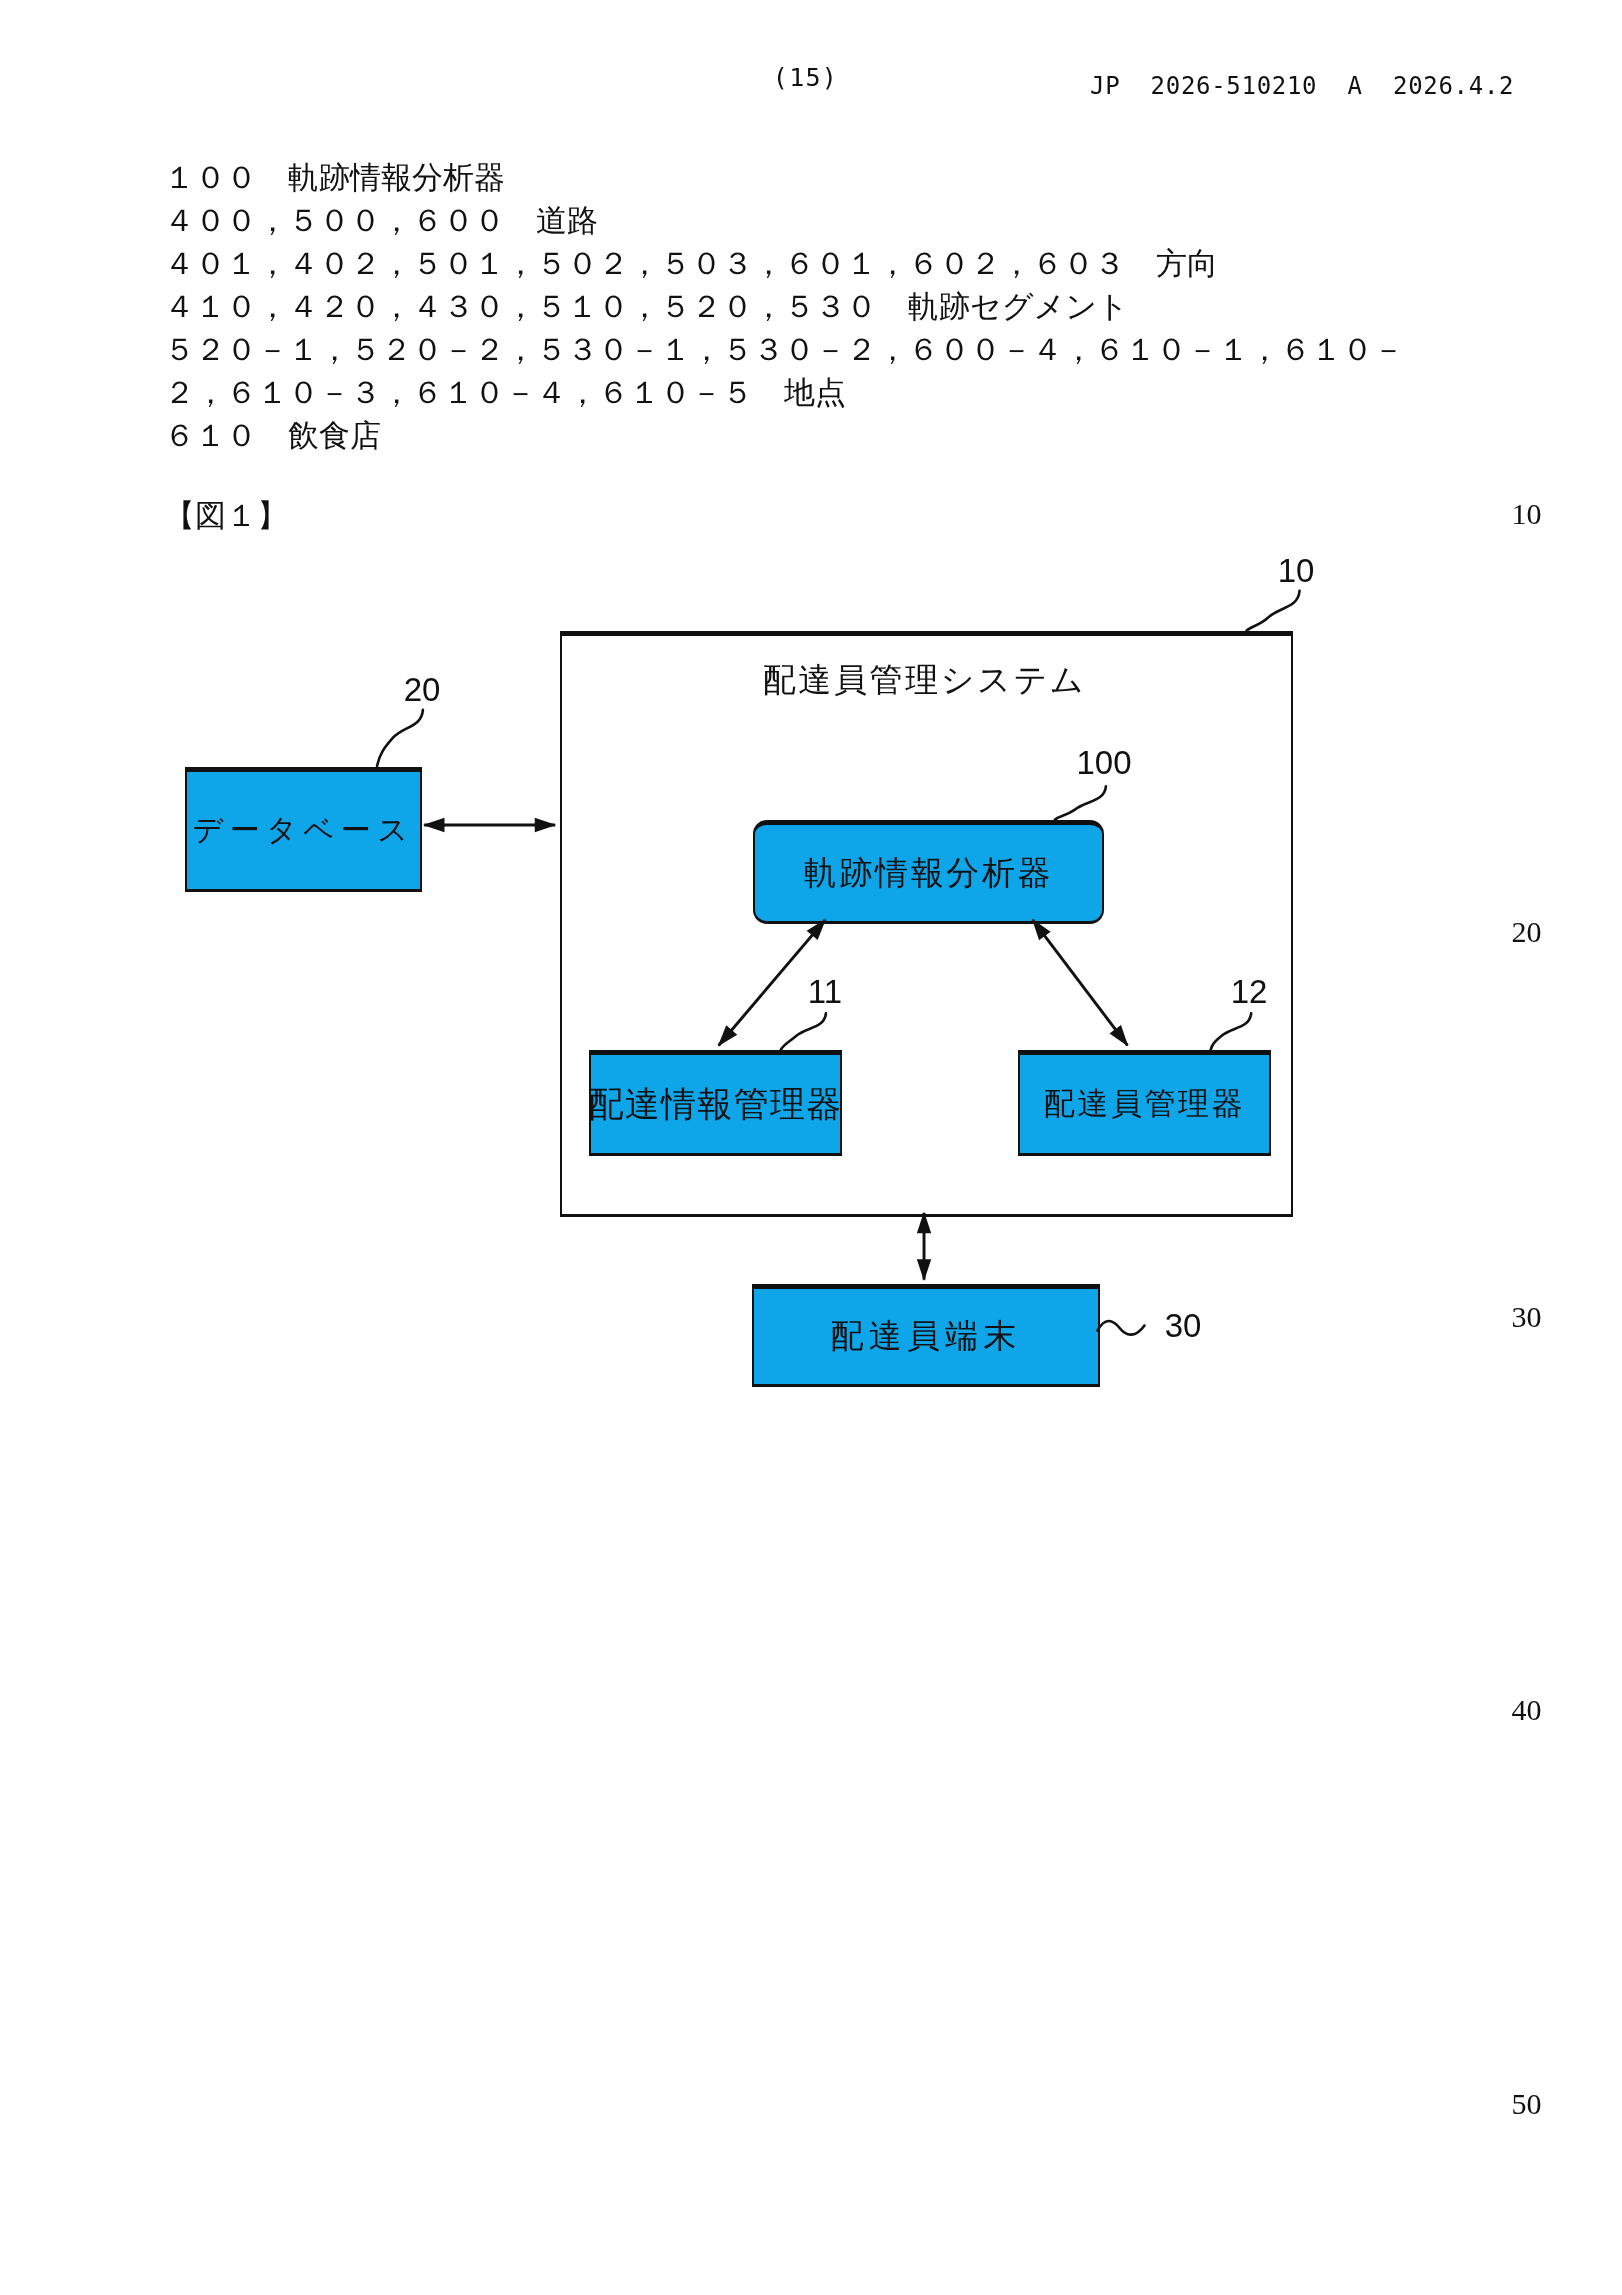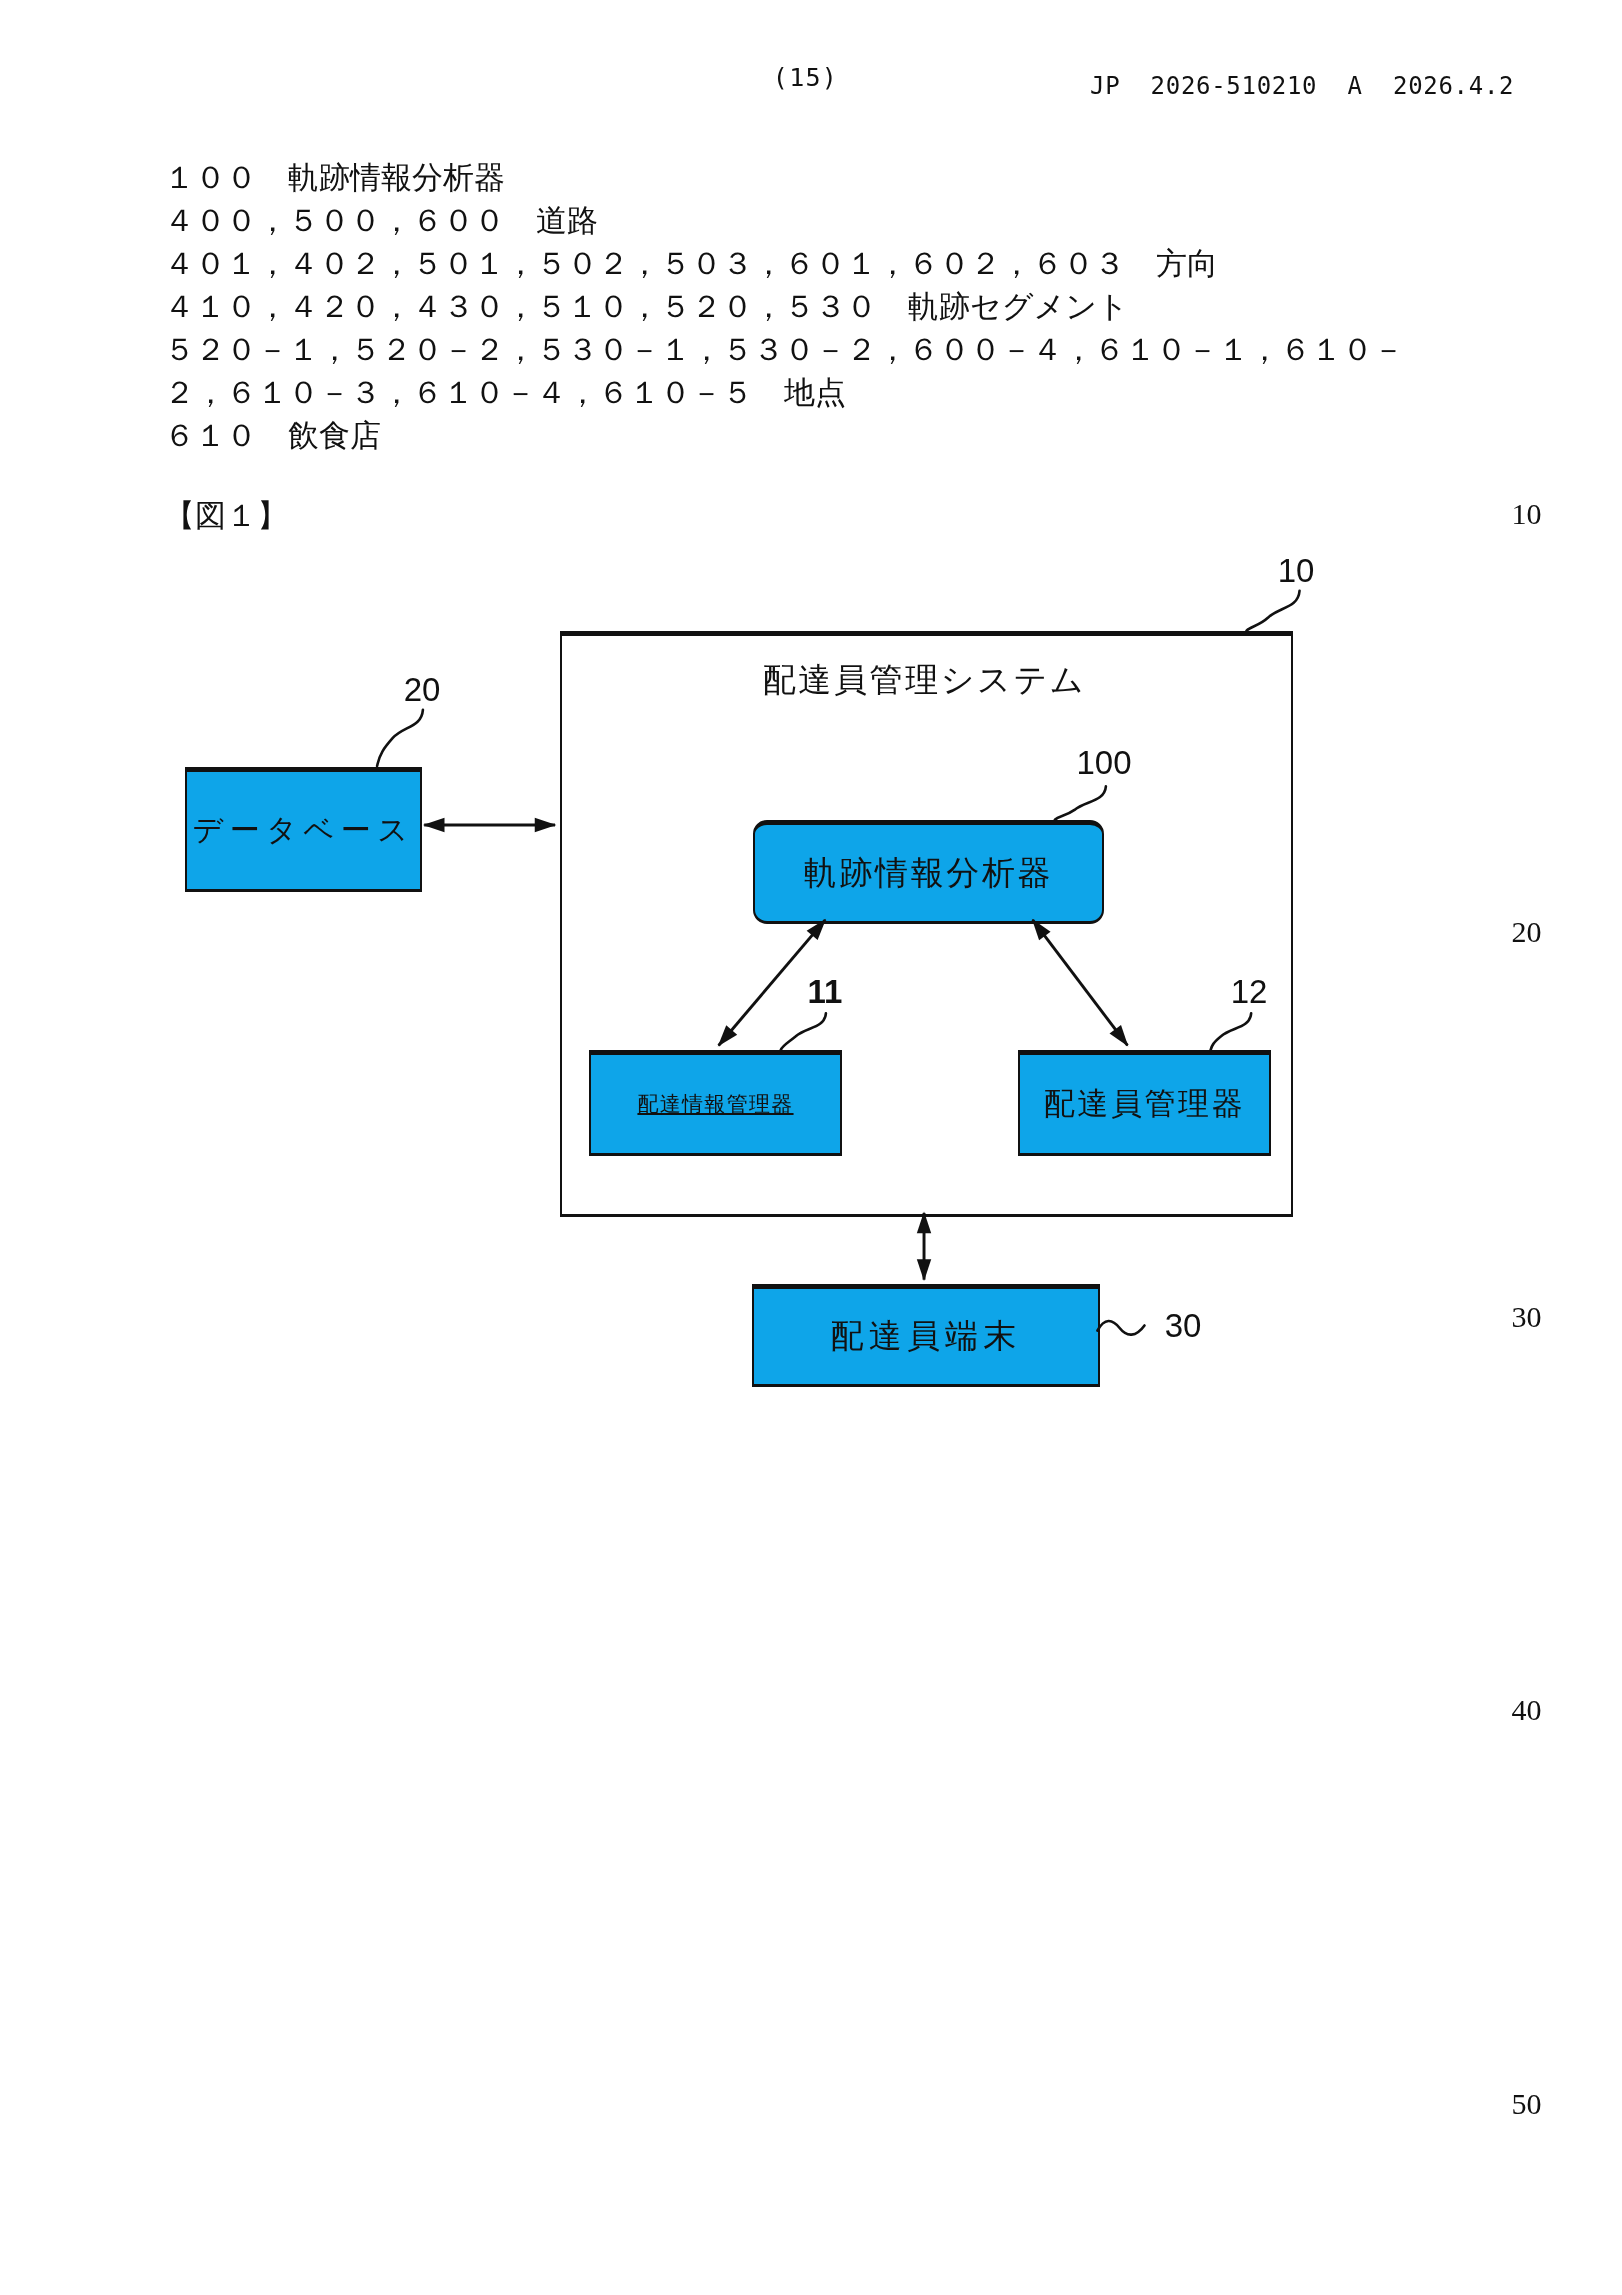--- a/index.html
+++ b/index.html
@@ -58,35 +58,35 @@
 
   <div class="dbox" style="left:185px;top:767px;width:233px;height:117px;">
     <span class="boxlabel" style="font-size:30px;letter-spacing:6.5px;">データベース</span>
   </div>
 
   <div class="dbox" style="left:753px;top:820px;width:347px;height:96px;border-radius:14px;">
     <span class="boxlabel" style="font-size:33px;">軌跡情報分析器</span>
   </div>
 
   <div class="dbox" style="left:589px;top:1050px;width:249px;height:98px;">
-    <span class="boxlabel" style="font-size:21px;letter-spacing:1.3px;text-decoration:underline;">配達情報管理器</span>
+    <span class="boxlabel" style="font-size:35px;letter-spacing:1.3px;">配達情報管理器</span>
   </div>
 
   <div class="dbox" style="left:1018px;top:1050px;width:249px;height:98px;">
     <span class="boxlabel" style="font-size:31px;letter-spacing:2.6px;">配達員管理器</span>
   </div>
 
   <div class="dbox" style="left:752px;top:1284px;width:344px;height:95px;">
     <span class="boxlabel" style="font-size:33px;letter-spacing:5.2px;">配達員端末</span>
   </div>
 
   <div class="abs refnum" style="left:1250px;top:552px;">10</div>
   <div class="abs refnum" style="left:376px;top:671px;">20</div>
   <div class="abs refnum" style="left:1058px;top:744px;">100</div>
-  <div class="abs refnum" style="left:779px;top:973px;font-weight:bold;">11</div>
+  <div class="abs refnum" style="left:779px;top:973px;">11</div>
   <div class="abs refnum" style="left:1203px;top:973px;">12</div>
   <div class="abs refnum" style="left:1137px;top:1307px;">30</div>
 
   <svg class="overlay" width="1623" height="2295" viewBox="0 0 2480 3508">
     <defs>
       <marker id="ahE" markerWidth="36" markerHeight="26" refX="33" refY="13" orient="auto" markerUnits="userSpaceOnUse">
         <path d="M 35 13 L 2 2 L 2 24 Z" fill="#111"></path>
       </marker>
       <marker id="ahS" markerWidth="36" markerHeight="26" refX="33" refY="13" orient="auto-start-reverse" markerUnits="userSpaceOnUse">
         <path d="M 35 13 L 2 2 L 2 24 Z" fill="#111"></path>

